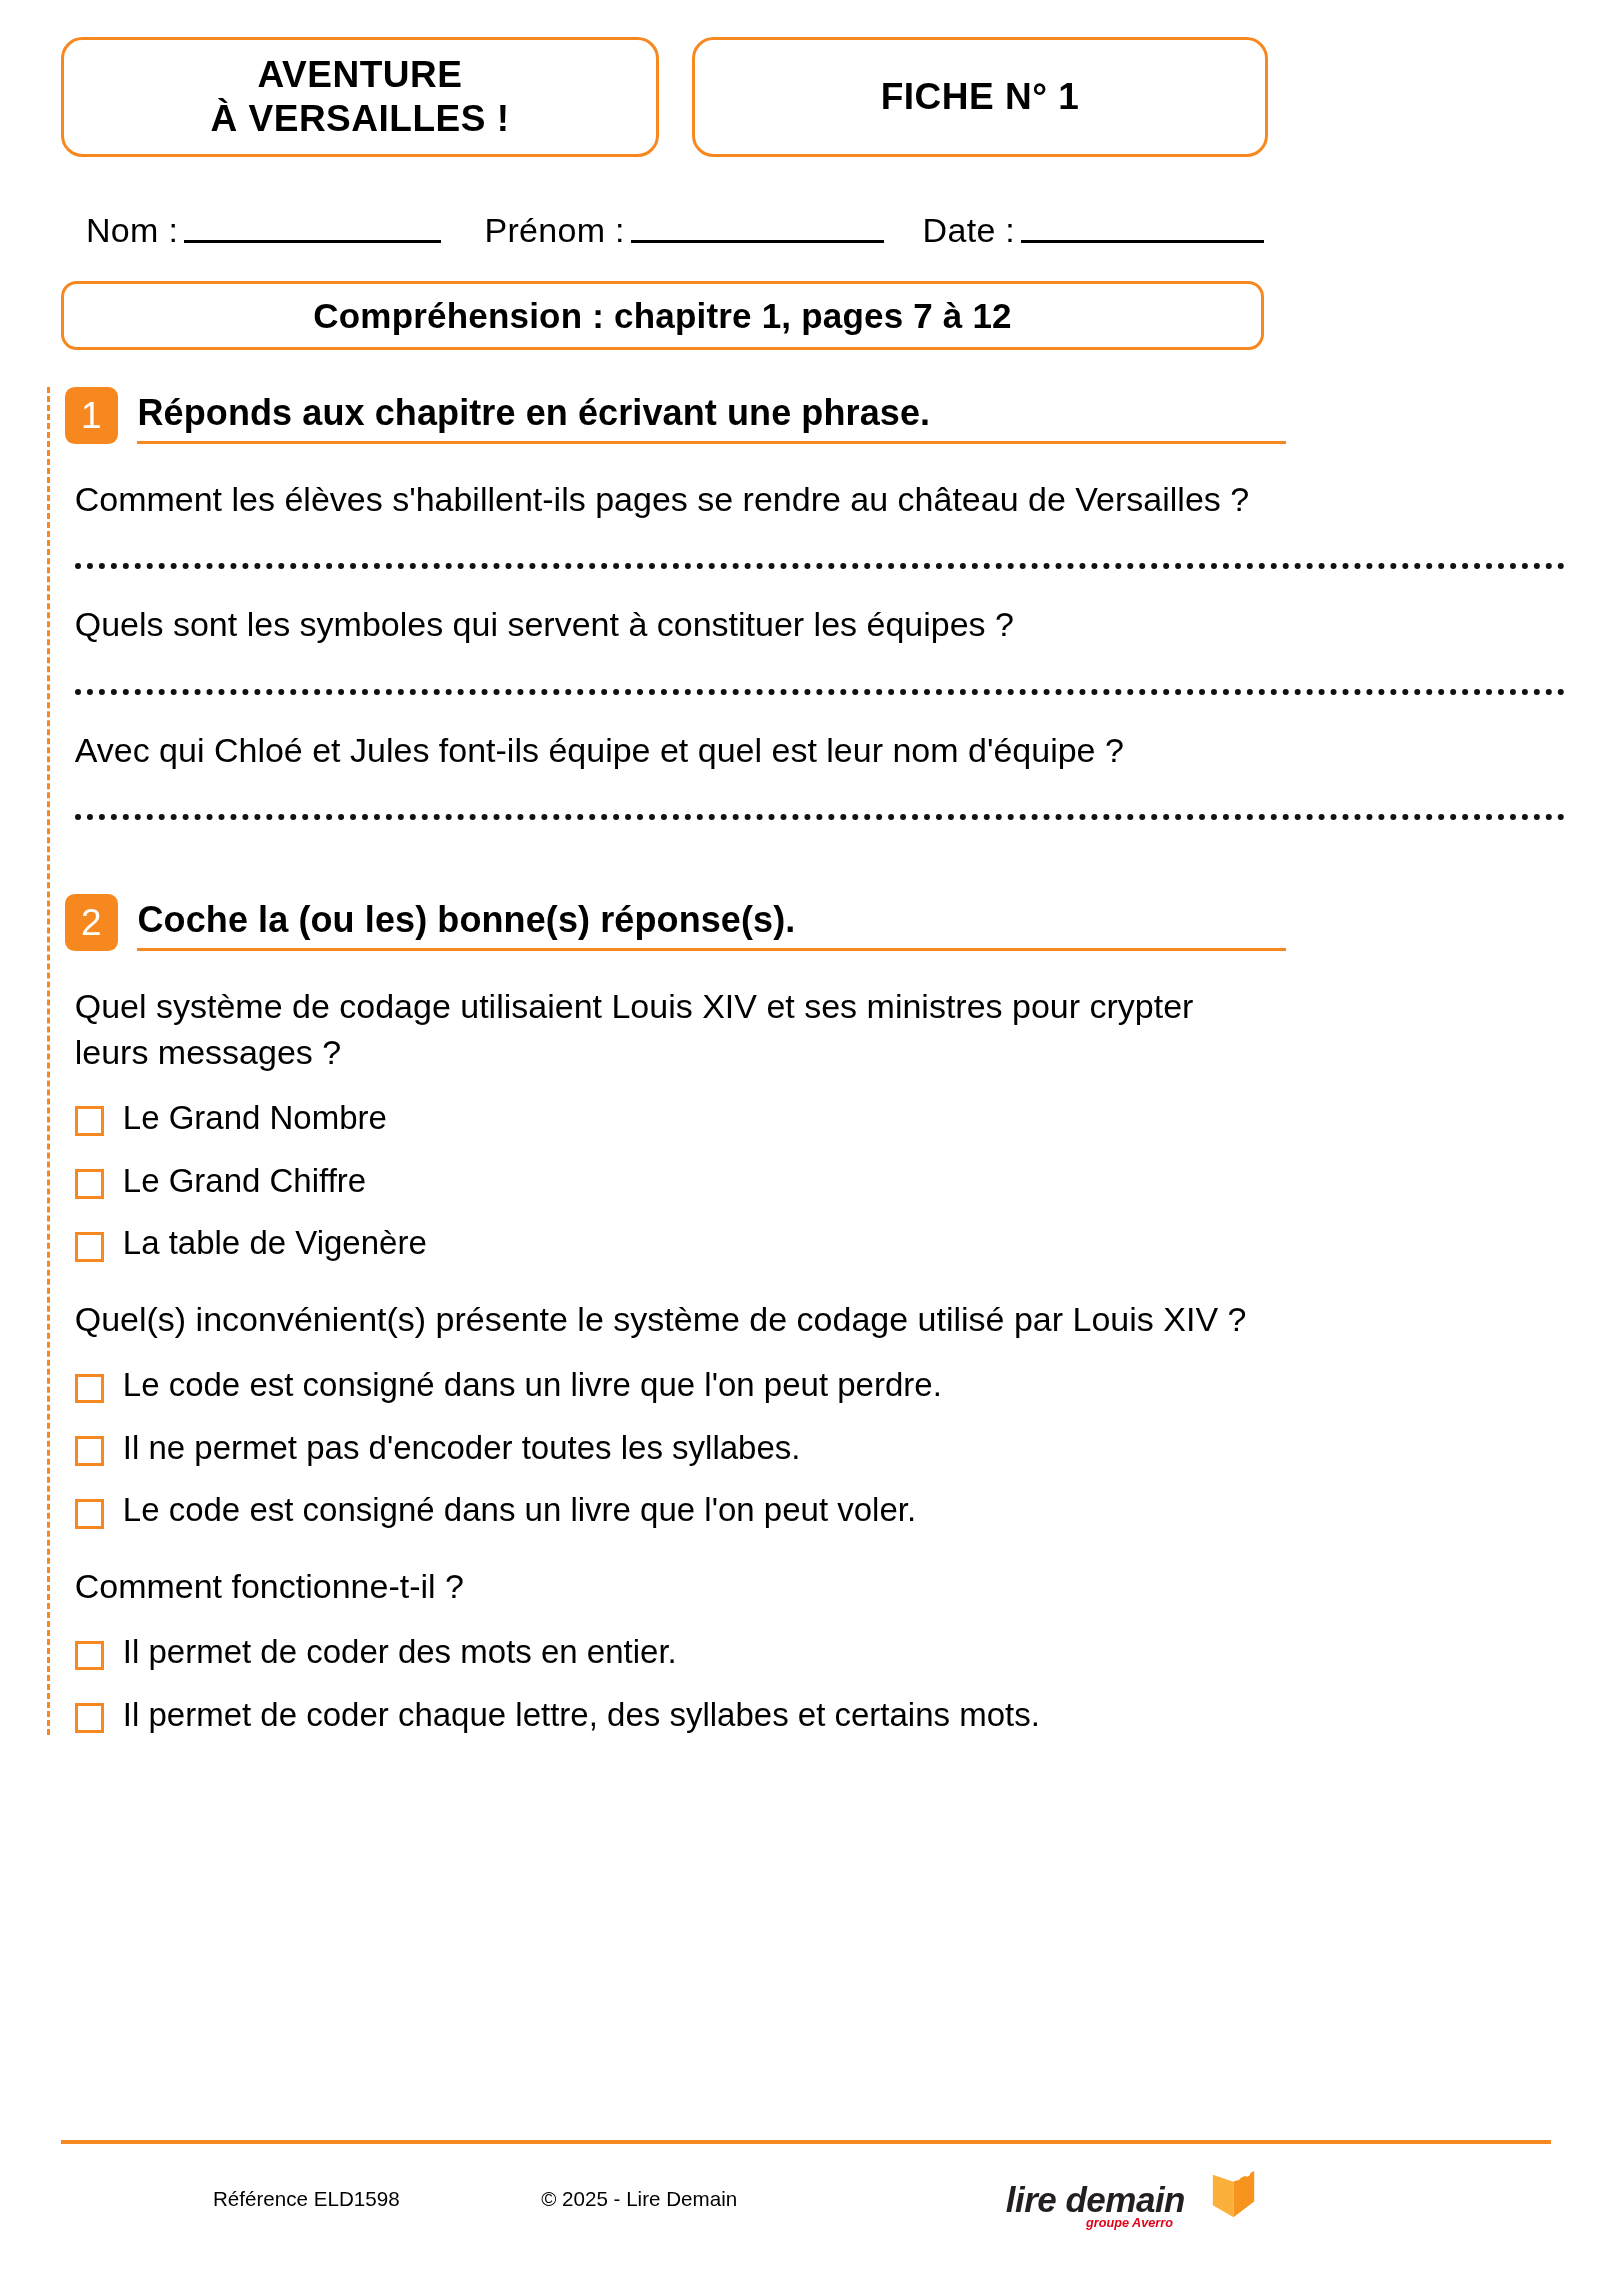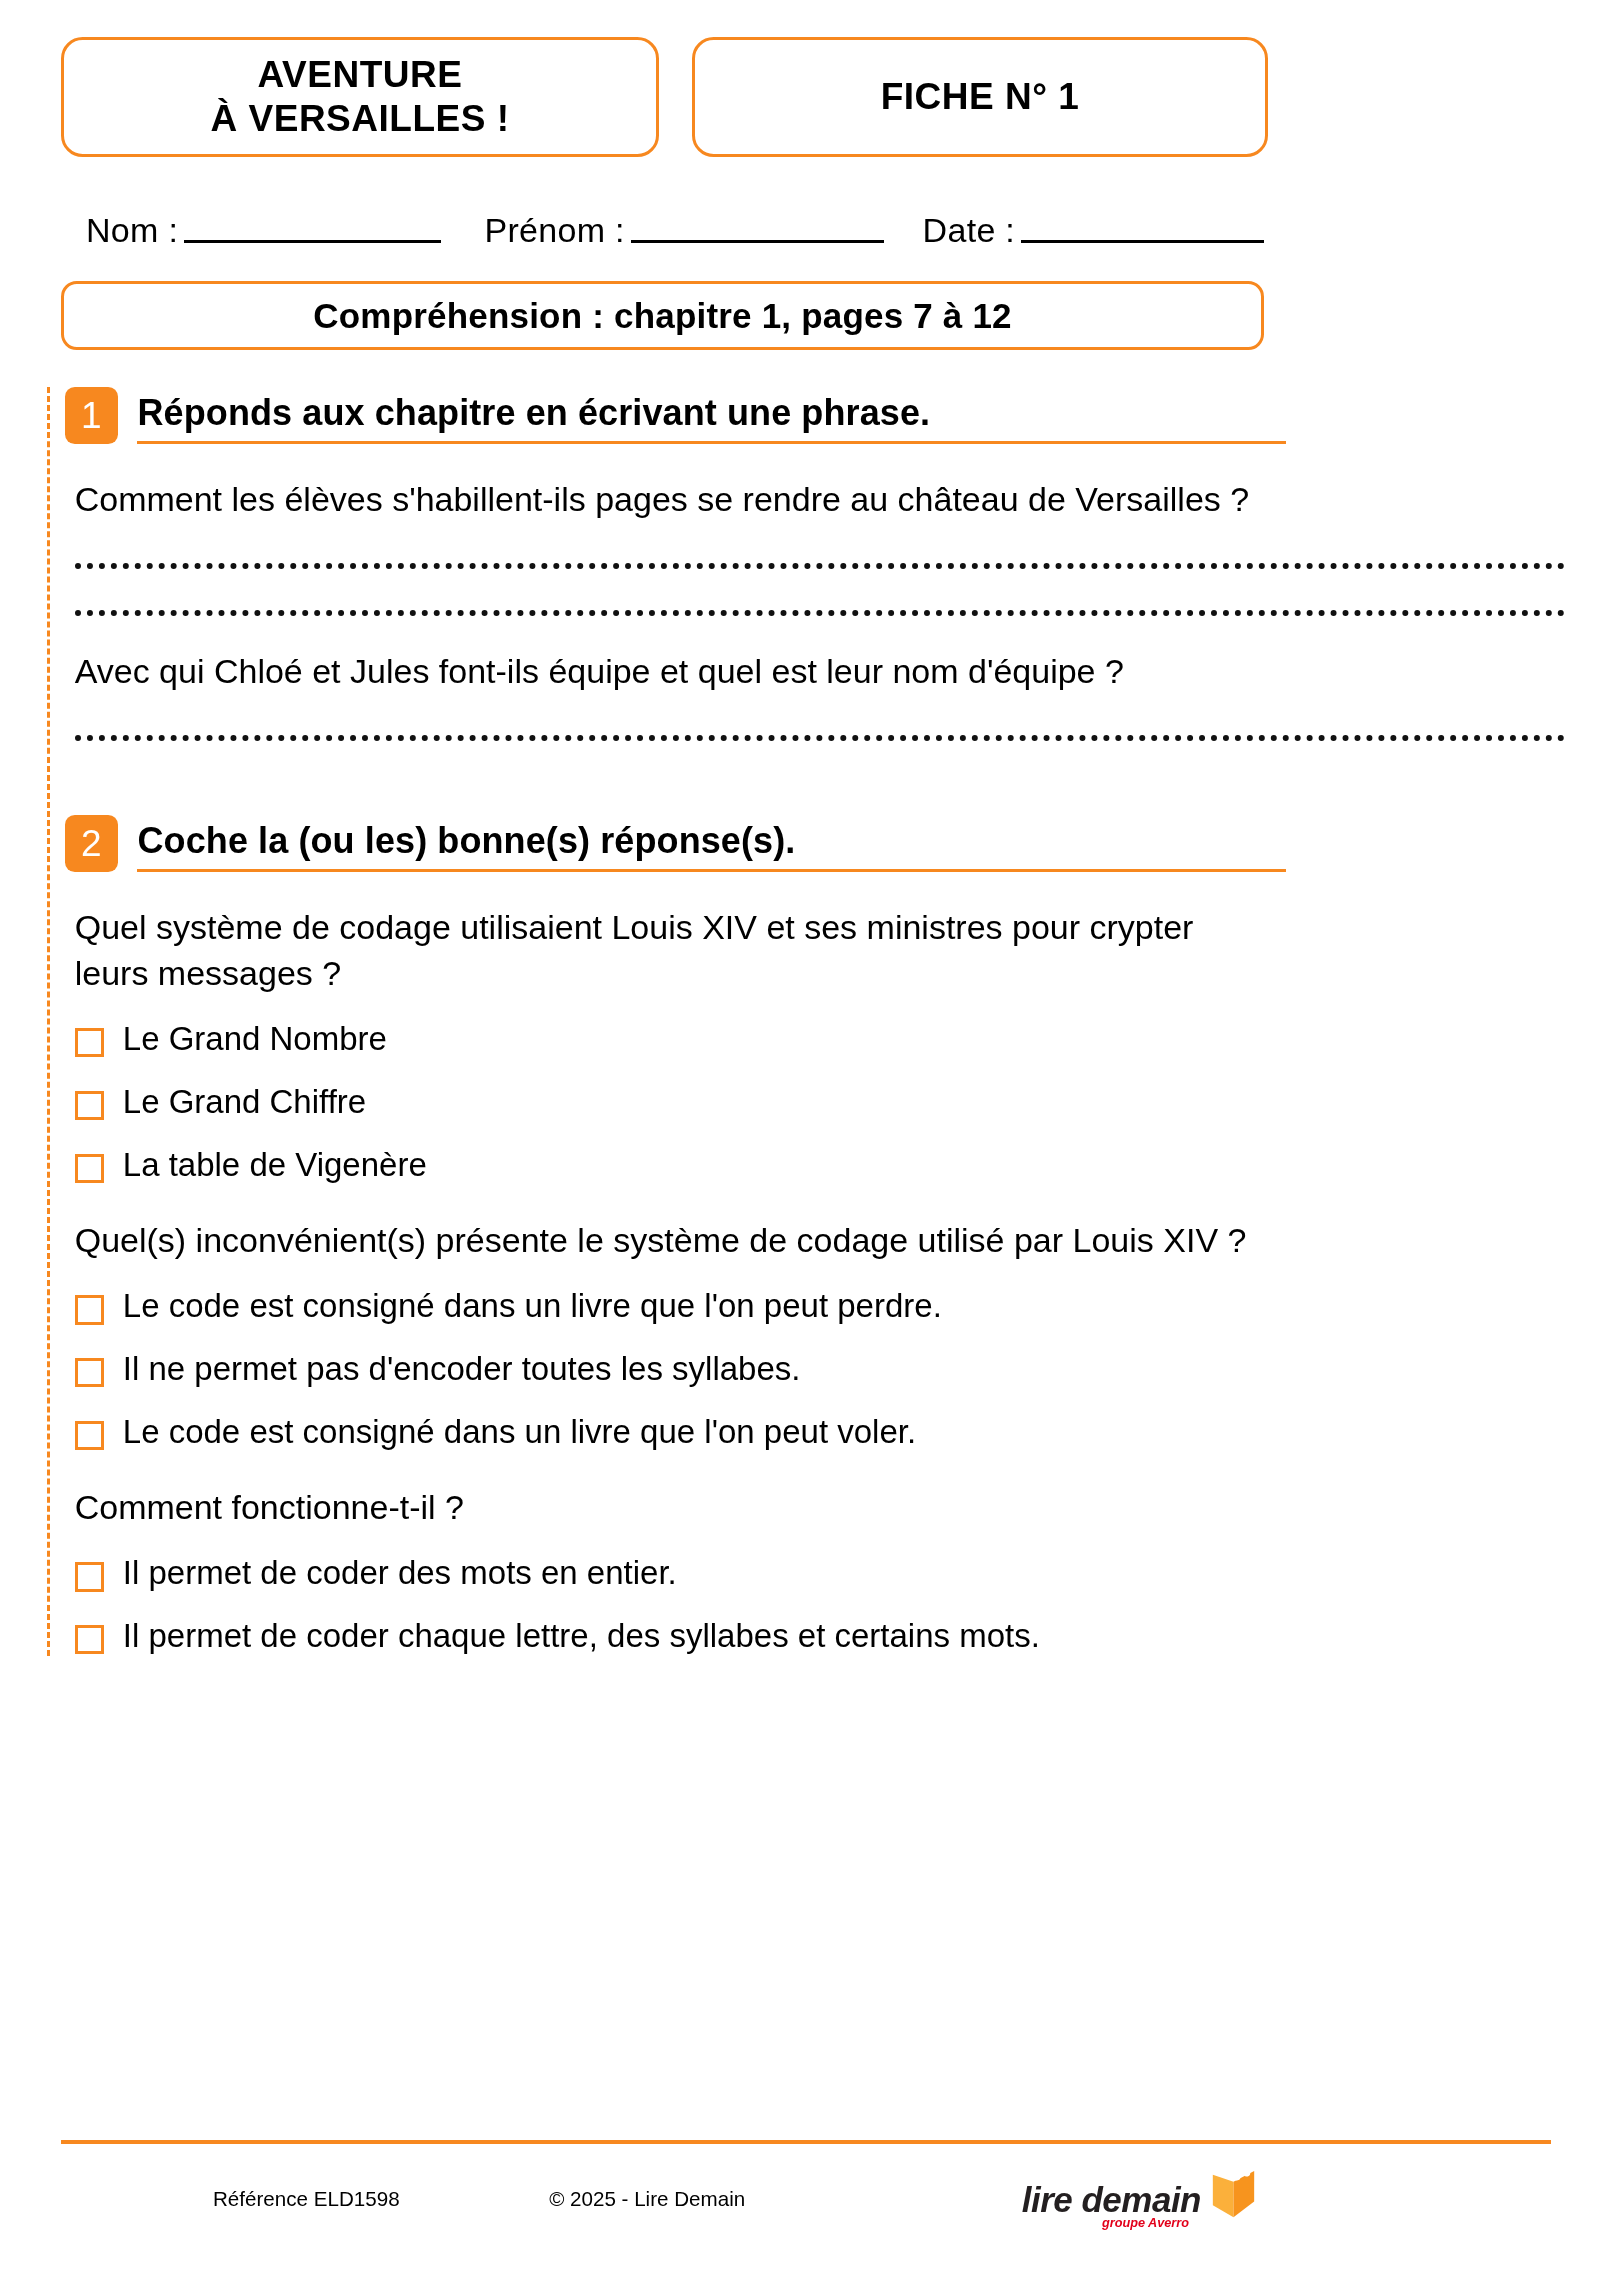--- a/index.html
+++ b/index.html
@@ -223,21 +223,21 @@
   .footer .ref { flex: 0 0 auto; margin-left: 27px; }
   .footer .copy {
     flex: 1 1 auto;
     text-align: center;
     padding-right: 127px;
   }
   .footer .brand {
     flex: 0 0 auto;
     display: flex;
     align-items: center;
-    gap: 2px;
+    gap: 18px;
   }
   .brand-text {
     position: relative;
     display: inline-block;
     line-height: 1;
   }
   .brand-name {
     font-style: italic;
     font-weight: bold;
     font-size: 35px;
@@ -304,20 +304,21 @@
           <div class="ex-title">Réponds aux chapitre en écrivant une phrase.</div>
         </div>
       </div>
 
       <div class="q-block first">
         <div class="q-text">Comment les élèves s'habillent-ils pages se rendre au château de Versailles ?</div>
         <div class="answer-line"></div>
       </div>
 
       <div class="q-block">
+        <div class="q-text">Quels sont les symboles qui servent à constituer les équipes ?</div>
         <div class="answer-line"></div>
       </div>
 
       <div class="q-block">
         <div class="q-text">Avec qui Chloé et Jules font-ils équipe et quel est leur nom d'équipe ?</div>
         <div class="answer-line"></div>
       </div>
     </div>
 
     <div class="exercise" style="margin-top:74px;">

